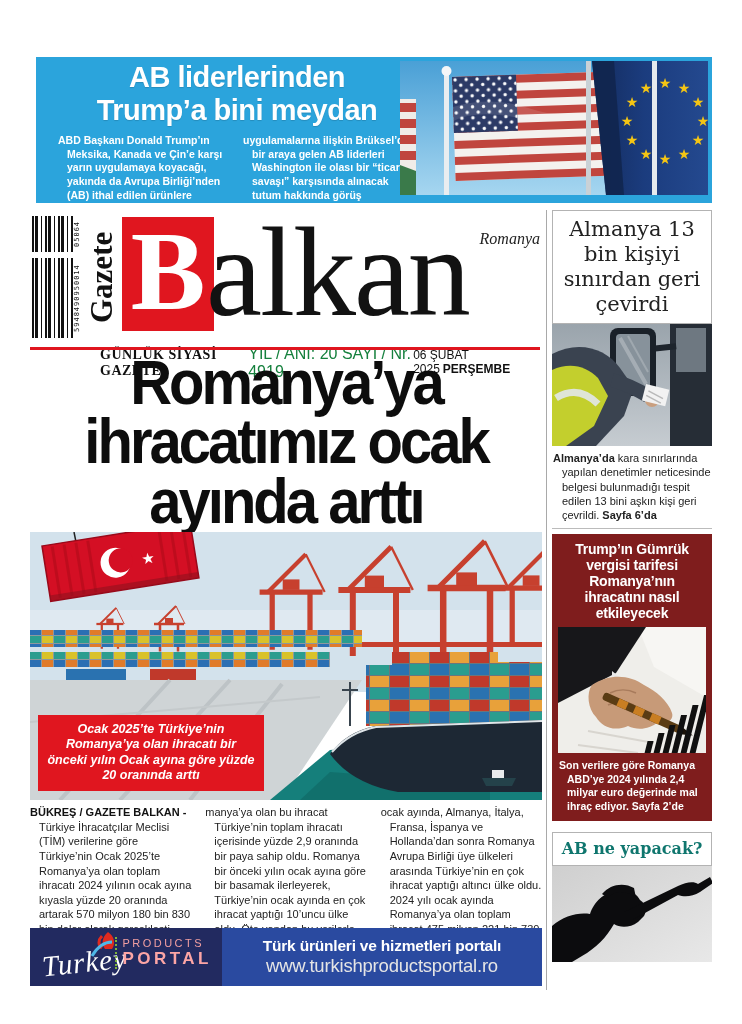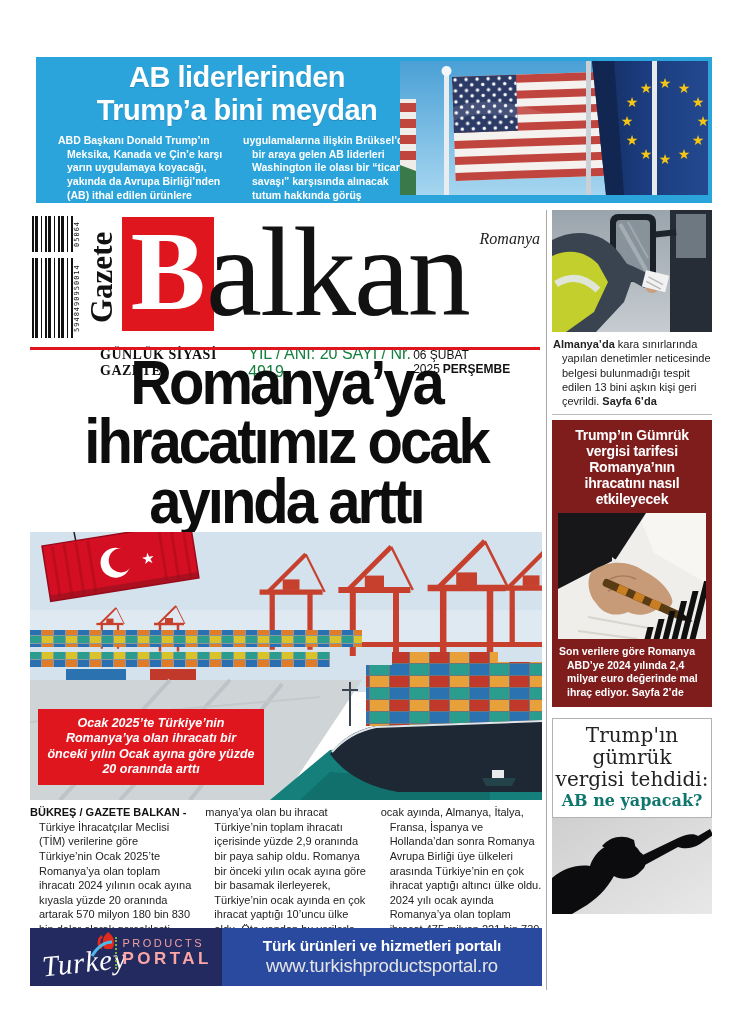--- a/index.html
+++ b/index.html
@@ -40,21 +40,21 @@
   .issue{font-weight:normal;font-size:16px;color:#15803d;}
   .dateline{font-size:12px;color:#111;}
   .dateline b{margin-left:3px;}
   .red-rule{position:absolute;left:30px;top:347px;width:510px;height:3px;background:#e0161f;}
 
   
   .main-headline{position:absolute;left:30px;top:352px;width:512px;text-align:center;
                  font-weight:bold;color:#0d0d0d;font-size:58px;line-height:54px;letter-spacing:-3px;
                  transform:scaleY(1.1);transform-origin:top center;}
   .photo-main{position:absolute;left:30px;top:532px;width:512px;height:268px;overflow:hidden;}
-  .photo-caption{position:absolute;left:8px;bottom:15px;width:210px;background:#e0161f;
+  .photo-caption{position:absolute;left:8px;bottom:9px;width:210px;background:#e0161f;
                  color:#fff;font-style:italic;font-weight:bold;font-size:12.5px;line-height:1.25;
                  text-align:center;padding:7px 8px;}
 
   .body-cols{position:absolute;left:30px;top:805px;width:512px;display:flex;gap:14px;}
   .body-col{flex:1;font-size:11px;line-height:1.33;color:#222;padding-left:9px;text-indent:-9px;}
   .body-col b{color:#111;}
 
   
   .footer-ad{position:absolute;left:30px;top:928px;width:512px;height:58px;display:flex;cursor:pointer;}
   .ad-logo{width:192px;background:#222a60;position:relative;display:flex;align-items:center;}
@@ -311,20 +311,21 @@
     </div>
     <div class="ad-main">
       <div class="ad-line1">Türk ürünleri ve hizmetleri portalı</div>
       <div class="ad-line2">www.turkishproductsportal.ro</div>
     </div>
   </div>
 
   <div class="sb-divider"></div>
   <div class="sidebar">
 
+    <div class="sb-hl-box hl1">Almanya 13 bin kişiyi sınırdan geri çevirdi</div>
     <div class="sb-photo">
       <svg width="160" height="122" viewBox="0 0 160 122">
         <defs>
           <linearGradient id="bg1" x1="0" y1="0" x2="0" y2="1">
             <stop offset="0" stop-color="#9aa4ac"></stop>
               <stop offset="1" stop-color="#c6ccd1"></stop>
           </linearGradient>
         </defs>
         <rect width="160" height="122" fill="url(#bg1)"></rect>
         <rect x="118" y="0" width="42" height="122" fill="#262d36"></rect>
@@ -377,21 +378,20 @@
               <rect x="163" y="68" width="6" height="58"></rect>
           </g>
         </svg>
       </div>
       <div class="sb-text2"><span>Son verilere göre Romanya ABD’ye 2024 yılında 2,4 milyar euro değerinde mal ihraç ediyor. </span><span>Sayfa 2’de</span></div>
     </div>
 
     <div style="height:11px"></div>
 
     <div class="sb-hl-box hl3">
-      <div>Trump'ın gümrük vergisi tehdidi:</div>
       <div class="accent">AB ne yapacak?</div>
     </div>
     <div class="sb-photo">
       <svg width="160" height="96" viewBox="0 0 160 96">
         <defs>
           <linearGradient id="bg3" x1="0" y1="0" x2="1" y2="1">
             <stop offset="0" stop-color="#cfcfcf"></stop>
               <stop offset="1" stop-color="#e8e8e8"></stop>
           </linearGradient>
         </defs>

